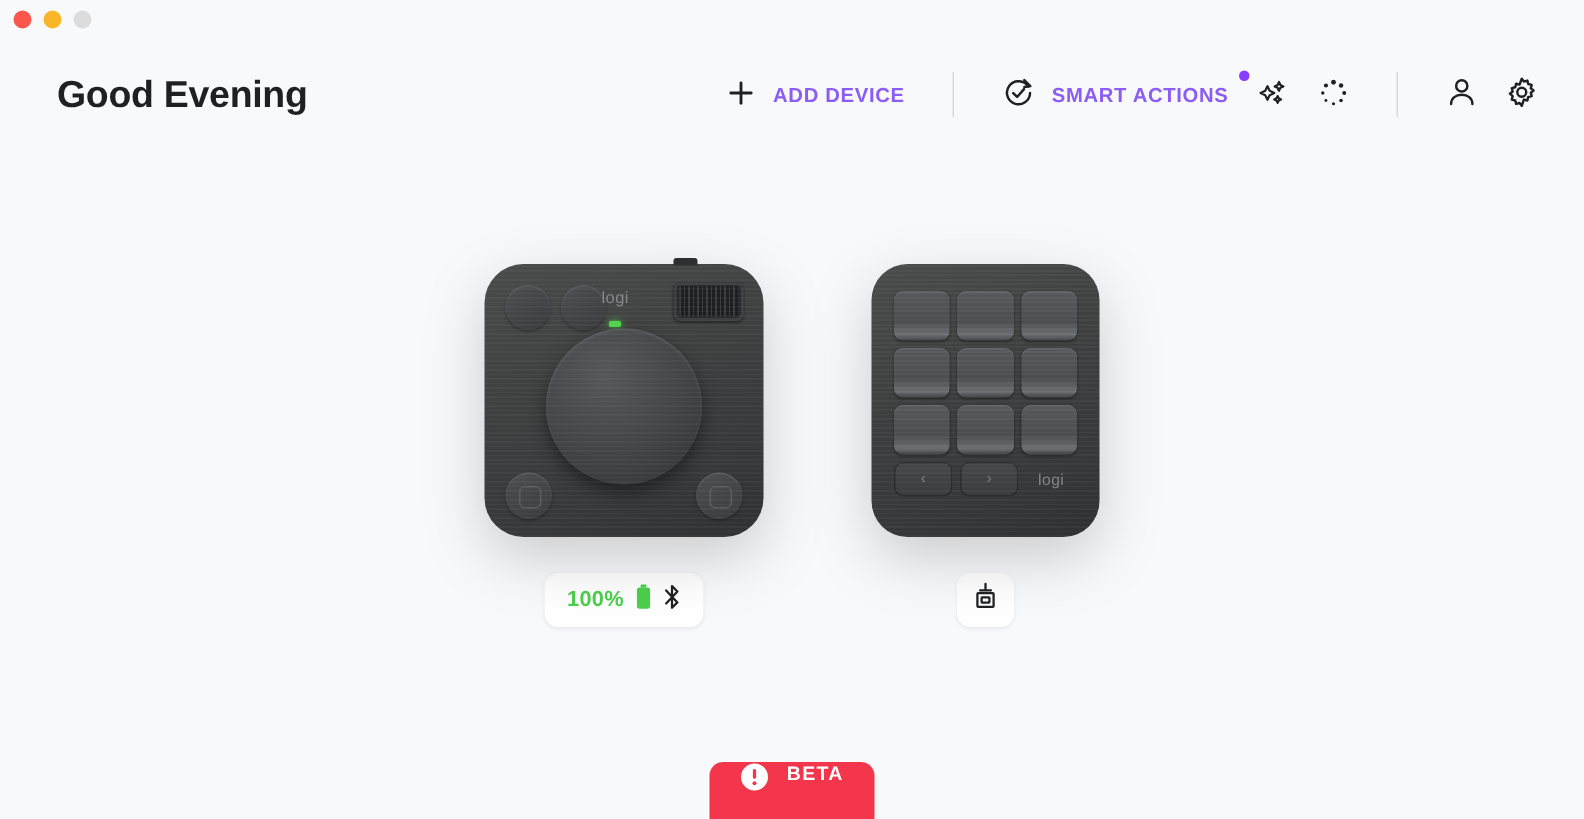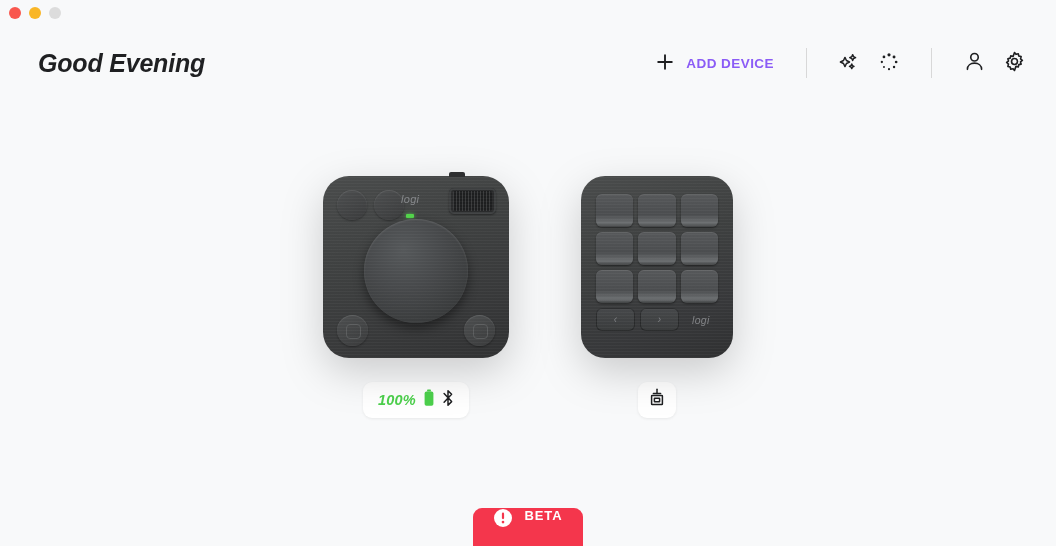--- a/index.html
+++ b/index.html
@@ -43,21 +43,20 @@
     padding: 0 22px 0 38px;
     position: relative;
   }
 
   .greeting {
     font-size: 25px;
     font-weight: bold;
     color: #1f2022;
     letter-spacing: -0.2px;
     white-space: nowrap;
-    font-style: italic;
   }
 
   .toolbar-center {
     display: flex;
     align-items: center;
     margin-left: auto;
     gap: 0;
   }
 
   .tool-btn {
@@ -108,21 +107,20 @@
     right: -4px;
   }
 
   
   .devices {
     display: flex;
     justify-content: center;
     align-items: flex-start;
     gap: 72px;
     margin-top: 76px;
-    font-style: italic;
   }
 
   .device-card {
     display: flex;
     flex-direction: column;
     align-items: center;
     cursor: pointer;
   }
 
   .device-img {
@@ -340,20 +338,31 @@
         <svg width="20" height="20" viewBox="0 0 20 20" fill="none" stroke="#1f2022" stroke-width="1.9" stroke-linecap="round">
           <line x1="10" y1="3.2" x2="10" y2="16.8"></line>
           <line x1="3.2" y1="10" x2="16.8" y2="10"></line>
         </svg>
       </span>
       <span class="label">ADD DEVICE</span>
     </button>
 
     <div class="vdivider"></div>
 
+    <button class="tool-btn">
+      <span>
+        <svg width="22" height="22" viewBox="0 0 24 24" fill="none" stroke="#1f2022" stroke-width="1.8" stroke-linecap="round" stroke-linejoin="round">
+          <path d="M19.1 7.3A8.4 8.4 0 1 0 20.4 12"></path>
+          <polyline points="16.2,2.6 20.6,7.0 16.2,7.6"></polyline>
+          <polyline points="8.2,12.1 11.0,14.9 16.0,9.2"></polyline>
+        </svg>
+      </span>
+      <span class="label">SMART ACTIONS</span>
+      <span class="notif-dot"></span>
+    </button>
 
     <button class="icon-btn">
       <span>
         <svg width="22" height="22" viewBox="0 0 24 24" fill="none" stroke="#1f2022" stroke-width="1.6" stroke-linejoin="round">
           <path d="M7.6 7.0 L9.2 10.4 L12.6 12.0 L9.2 13.6 L7.6 17.0 L6.0 13.6 L2.6 12.0 L6.0 10.4 Z"></path>
           <path d="M16.0 4.0 L17.0 6.2 L19.2 7.2 L17.0 8.2 L16.0 10.4 L15.0 8.2 L12.8 7.2 L15.0 6.2 Z"></path>
           <path d="M15.0 14.2 L15.8 15.9 L17.5 16.7 L15.8 17.5 L15.0 19.2 L14.2 17.5 L12.5 16.7 L14.2 15.9 Z"></path>
         </svg>
       </span>
     </button>

